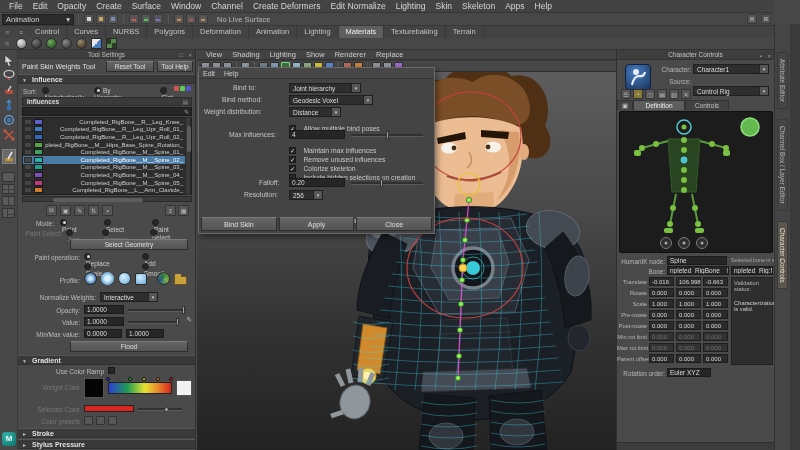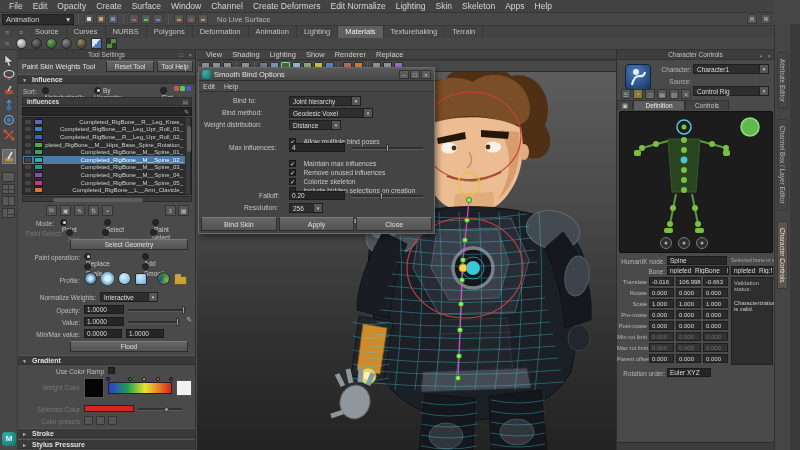--- a/index.html
+++ b/index.html
@@ -188,21 +188,21 @@
         </div>
       <div class="sb-ic">
           <i style="background:#888;"></i>
         </div>
     </div>
   </div>
 
   <div id="shelftabs" class="abs">
     <div class="shelf-mini">≡</div>
     <div class="shelf-mini">≡</div>
-  <span class="shelf-tab">Source</span>
+  <span class="shelf-tab">Control</span>
       <span class="shelf-tab">Curves</span>
       <span class="shelf-tab">NURBS</span>
       <span class="shelf-tab">Polygons</span>
       <span class="shelf-tab">Deformation</span>
       <span class="shelf-tab">Animation</span>
       <span class="shelf-tab">Lighting</span>
       <span class="shelf-tab active">Materials</span>
       <span class="shelf-tab">Texturebaking</span>
       <span class="shelf-tab">Terrain</span>
     </div>
@@ -612,27 +612,20 @@
             <circle cx="261" cy="306" r="2.6" fill="#8ef05a" stroke="#2a6e1f" stroke-width="0.8"></circle>
             <circle cx="266" cy="196" r="4" fill="#ffd34d" stroke="#b5901f" stroke-width="1"></circle>
           </g>
           <ellipse cx="268" cy="196" rx="58" ry="50" fill="none" stroke="#c94040" stroke-width="1.1"></ellipse>
           <ellipse cx="274" cy="64" rx="50" ry="44" fill="none" stroke="#c94040" stroke-width="1.1"></ellipse>
           <circle cx="272" cy="112" r="11" fill="none" stroke="#e8c23a" stroke-width="1.2"></circle>
         </svg>
     </div>
 
     <div id="bindDialog">
-      <div class="dlg-title">
-        <div class="ti"></div>
-        <div class="tt">Smooth Bind Options</div>
-        <div class="wbtn">–</div>
-        <div class="wbtn">□</div>
-        <div class="wbtn">×</div>
-      </div>
       <div class="dlg-menu">
         <span>Edit</span>
         <span>Help</span>
       </div>
       <div class="dlg-body">
         <div class="drow" style="top:4px;">
           <span class="dlbl" style="right:auto;left:34px;">Bind to:</span>
           <div class="dd dctl" style="width:72px;height:10px;">
               <span>Joint hierarchy</span>
               <span class="da">▾</span>

